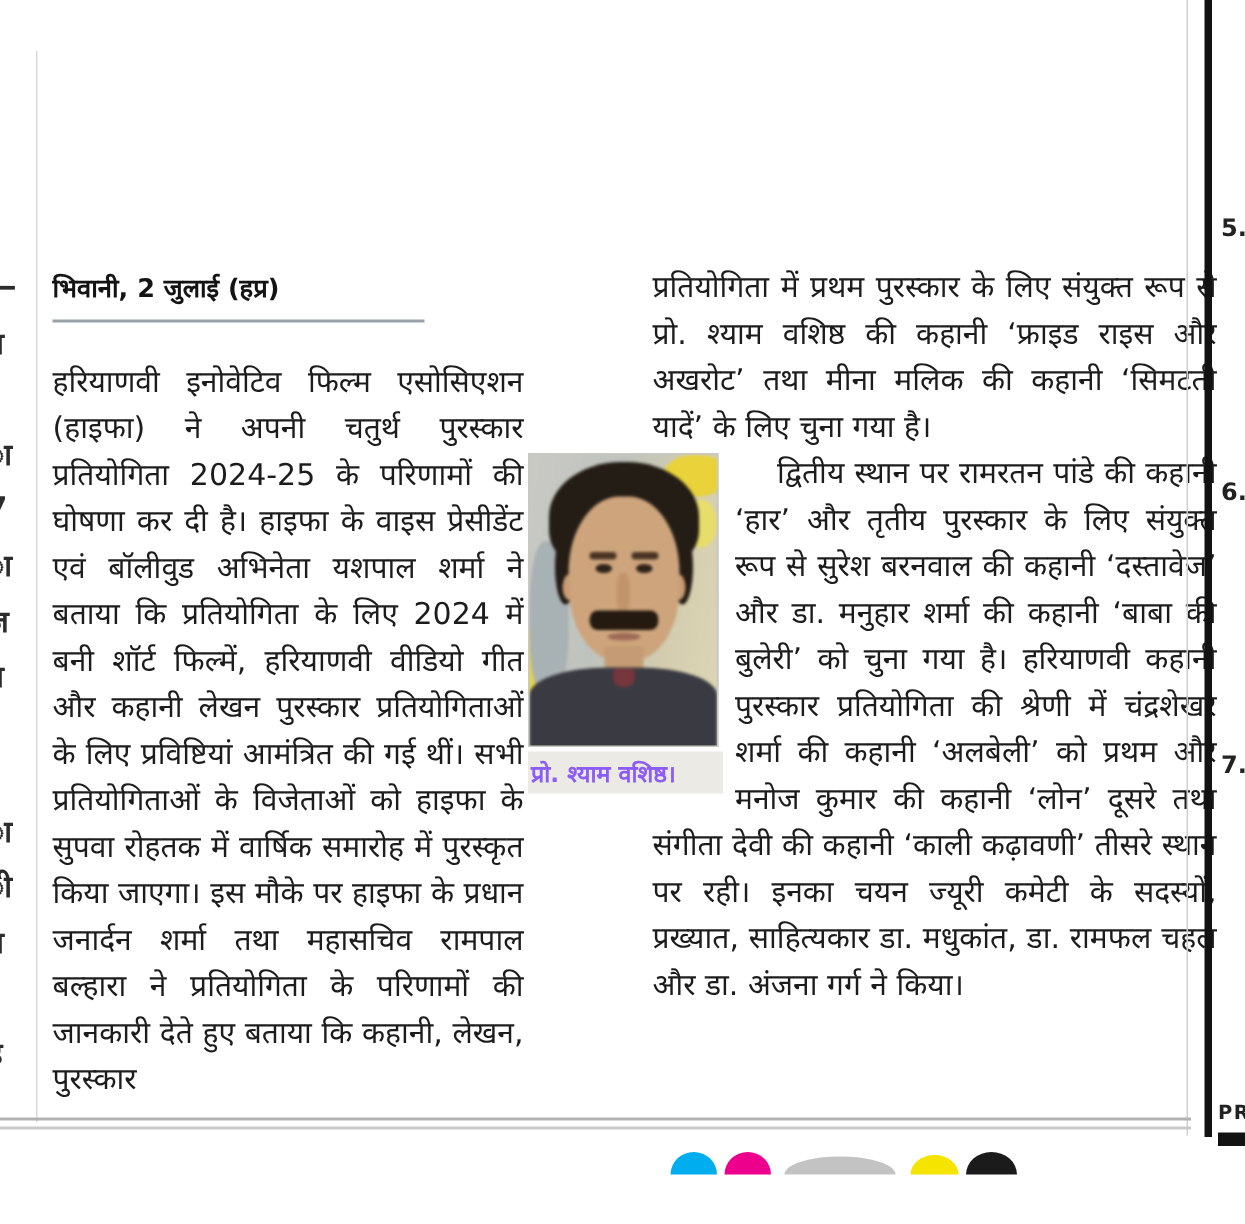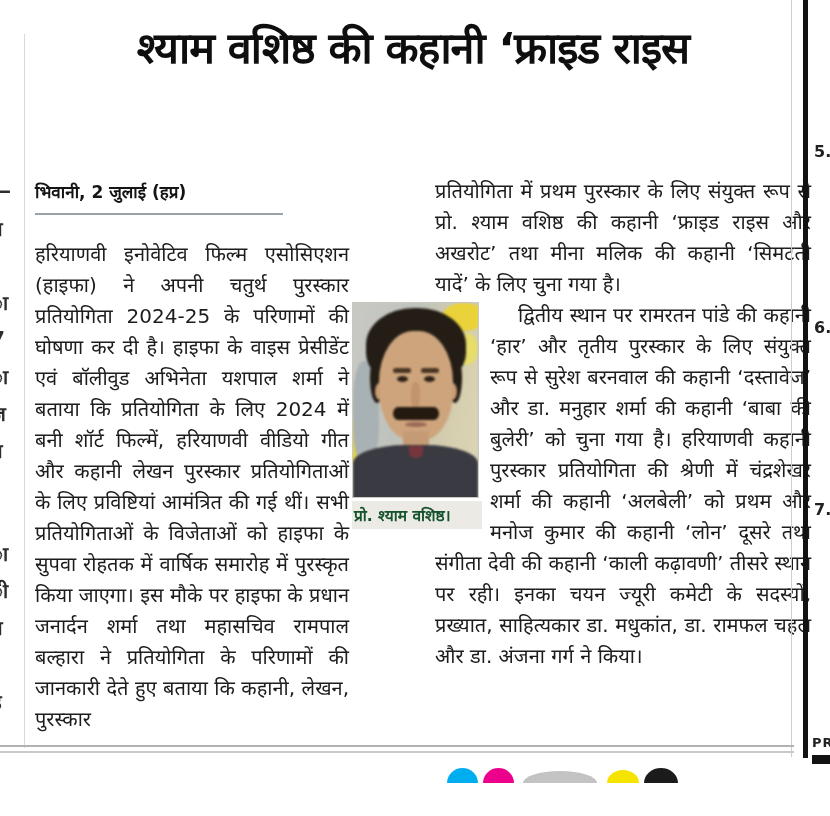--- a/index.html
+++ b/index.html
@@ -42,21 +42,21 @@
   .ph-eye-l{left:44px;top:73px;width:11px;height:6px;background:#2e2218;border-radius:50%;}
   .ph-eye-r{left:71px;top:73px;width:11px;height:6px;background:#2e2218;border-radius:50%;}
   .ph-nose{left:58px;top:79px;width:9px;height:26px;background:#c2946c;border-radius:40%;}
   .ph-mustache{left:40px;top:104px;width:46px;height:13px;background:#241a10;border-radius:7px/9px;}
   .ph-mouth{left:52px;top:119px;width:22px;height:5px;background:#9c6a55;border-radius:50%;}
   .ph-neck{left:50px;top:128px;width:26px;height:20px;background:#c49b74;}
   .ph-shoulders{left:0px;top:142px;width:125px;height:54px;background:#3a3b42;
                 border-radius:42% 42% 0 0/34% 34% 0 0;}
   .ph-collar{left:56px;top:143px;width:14px;height:12px;background:#77353c;border-radius:0 0 45% 45%;}
   .photo-caption{margin-top:3px;background:#eceae4;font-weight:bold;font-size:15.5px;
-                 color:#14532d;padding:3px 2px;white-space:nowrap;}
+                 color:#8b5cf6;padding:3px 2px;white-space:nowrap;}
 
   
   .edge-left-line{position:absolute;left:24px;top:34px;width:1px;height:714px;background:#dadad5;}
   .fragment{position:absolute;left:-9px;width:18px;font-size:20px;font-weight:bold;color:#2c2c2c;}
   .edge-right-thin{position:absolute;left:791px;top:0;width:1px;height:757px;background:#cfcfca;}
   .edge-right-black{position:absolute;left:803px;top:0;width:5px;height:758px;background:#121212;}
   .right-num{position:absolute;left:814px;font-size:16px;font-weight:bold;color:#222;}
   .right-partial{position:absolute;left:812px;top:735px;font-size:13px;font-weight:bold;color:#222;letter-spacing:1px;}
   .corner-block{position:absolute;left:812px;top:755px;width:18px;height:9px;background:#121212;}
 
@@ -70,21 +70,20 @@
   .reg-gray{left:523px;top:771px;width:74px;height:12px;background:#c3c3c3;}
   .reg-yellow{left:607px;top:770px;width:32px;height:13px;background:#f5e400;}
   .reg-black{left:644px;top:768px;width:34px;height:15px;background:#1b1b1b;}
 </style>
 </head>
 <body>
 
 <div class="sheet">
 
   <div class="headline">
-    <div>श्याम वशिष्ठ की कहानी ‘फ्राइड राइस</div>
   </div>
 
   <div class="article">
     <div class="col-left">
       <div class="dateline">भिवानी, 2 जुलाई (हप्र)</div>
       <div class="dateline-rule"></div>
       <p class="body-text">हरियाणवी इनोवेटिव फिल्म एसोसिएशन (हाइफा) ने अपनी चतुर्थ पुरस्कार प्रतियोगिता 2024-25 के परिणामों की घोषणा कर दी है। हाइफा के वाइस प्रेसीडेंट एवं बॉलीवुड अभिनेता यशपाल शर्मा ने बताया कि प्रतियोगिता के लिए 2024 में बनी शॉर्ट फिल्में, हरियाणवी वीडियो गीत और कहानी लेखन पुरस्कार प्रतियोगिताओं के लिए प्रविष्टियां आमंत्रित की गई थीं। सभी प्रतियोगिताओं के विजेताओं को हाइफा के सुपवा रोहतक में वार्षिक समारोह में पुरस्कृत किया जाएगा। इस मौके पर हाइफा के प्रधान जनार्दन शर्मा तथा महासचिव रामपाल बल्हारा ने प्रतियोगिता के परिणामों की जानकारी देते हुए बताया कि कहानी, लेखन, पुरस्कार</p>
     </div>
 
     <div class="col-right">

